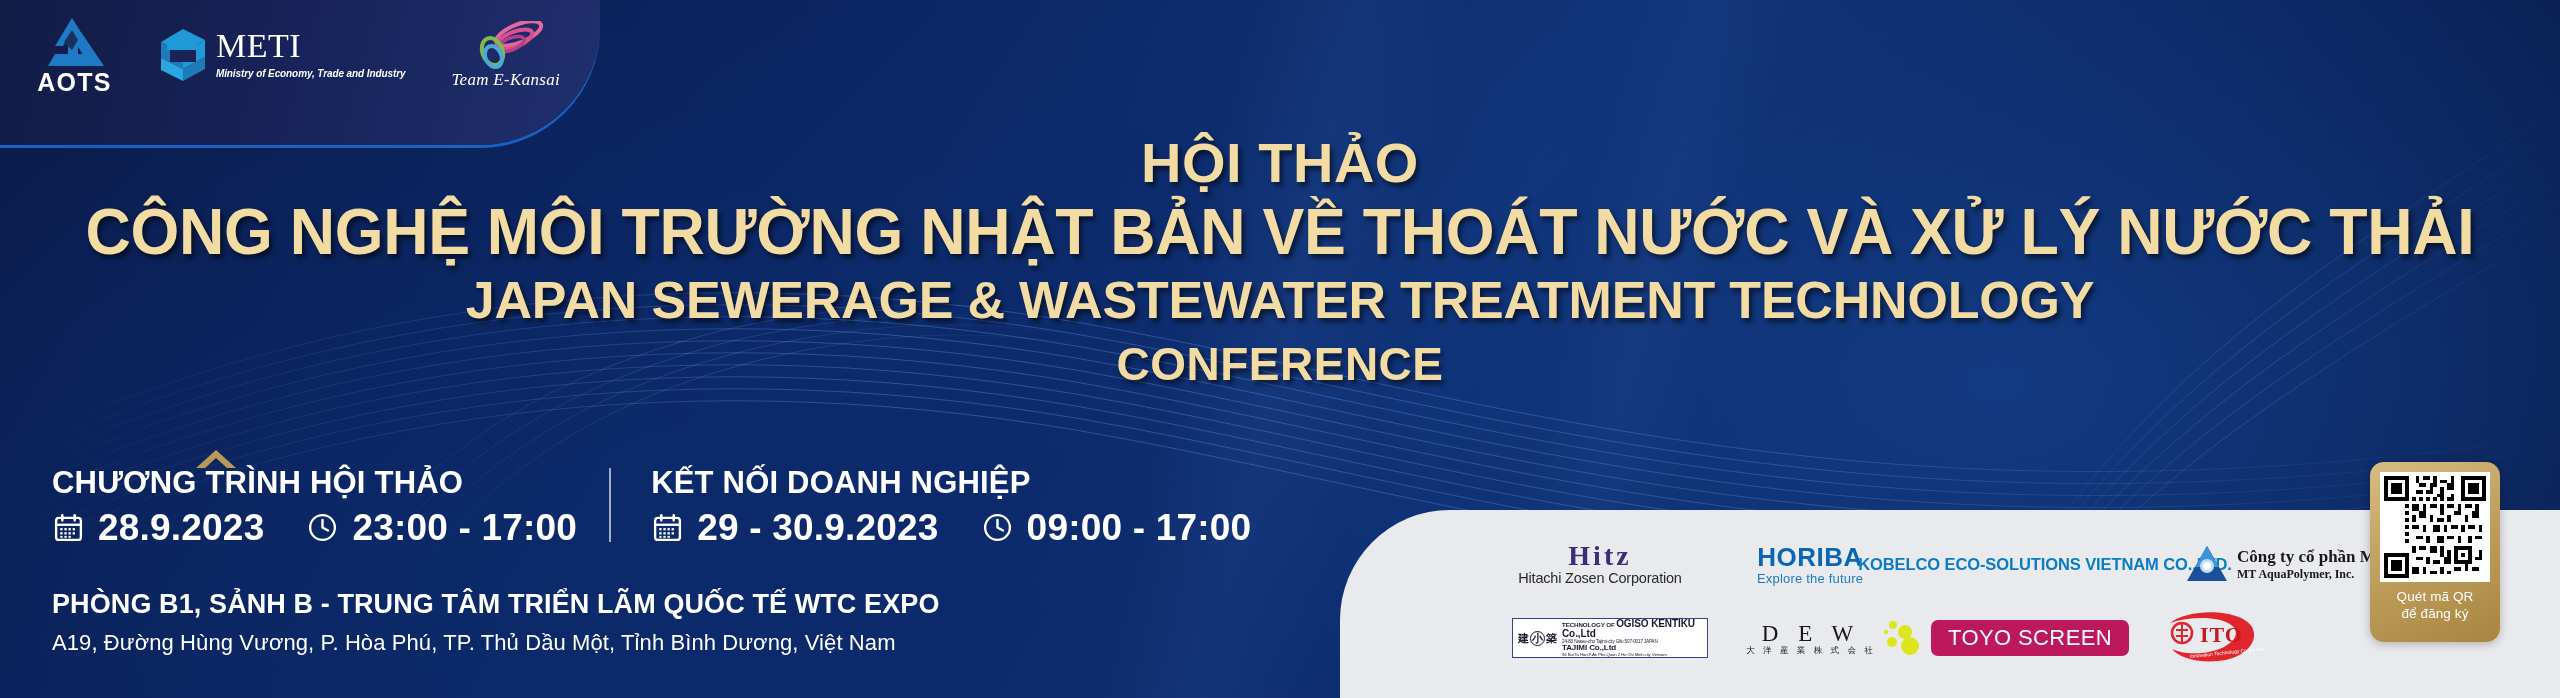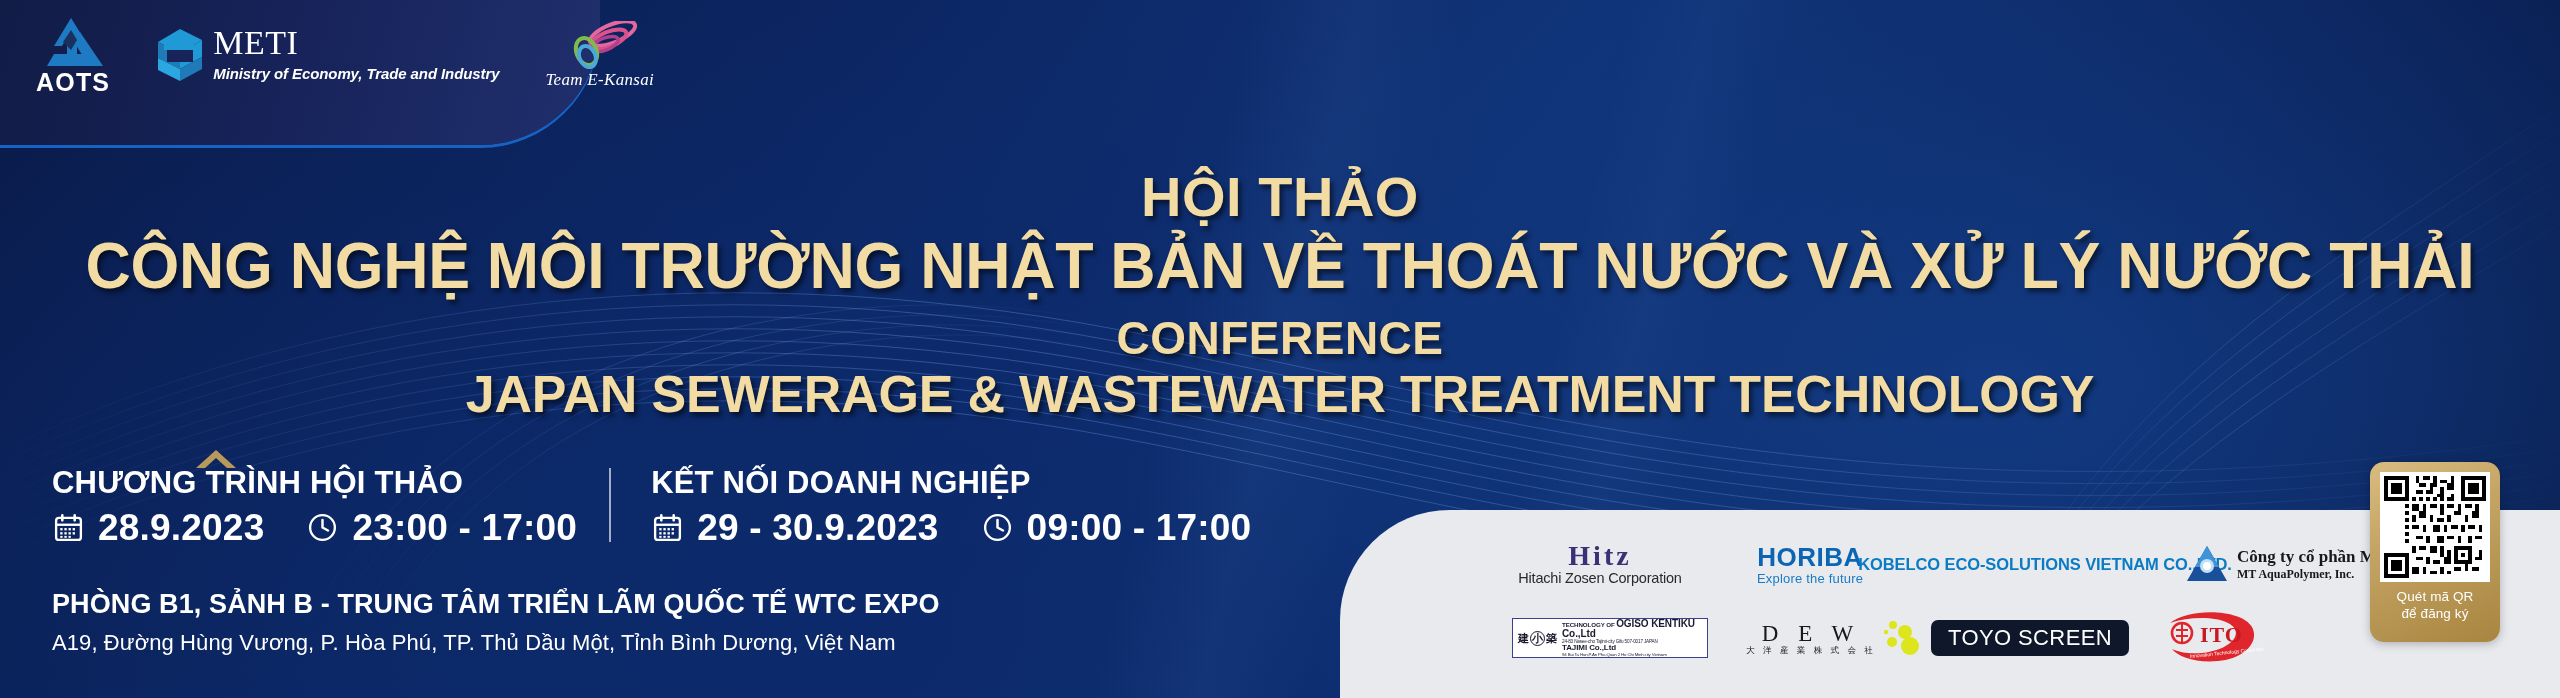--- a/index.html
+++ b/index.html
@@ -61,35 +61,35 @@
   
   .logo-meti { display:flex; align-items:center; gap:9px; }
   .meti-mark { width:48px; height:54px; display:block; }
   .meti-text { display:flex; flex-direction:column; justify-content:center; }
   .meti-word {
     color:#fff; font-family:"Liberation Serif", serif;
     font-size:34px; font-weight:400; line-height:.95;
     letter-spacing:.5px;
   }
   .meti-sub {
-    color:#fff; font-size:15px; font-weight:bold; font-style:italic;
+    color:#fff; font-size:10px; font-weight:bold; font-style:italic;
     letter-spacing:-.1px; line-height:1.2; margin-top:5px; white-space:nowrap;
   }
 
   
   .logo-kansai { display:flex; flex-direction:column; align-items:center; gap:1px; }
   .kansai-mark { width:84px; height:48px; display:block; }
   .kansai-word {
     color:#fff; font-family:"Liberation Serif", serif;
     font-style:italic; font-size:17px; letter-spacing:.3px; white-space:nowrap;
   }
 
   
   .title-block {
-    position:absolute; left:0; right:0; top:168px;
+    position:absolute; left:0; right:0; top:134px;
     text-align:center; z-index:3;
   }
   .t-gold {
     color:#f2dca4;
     font-weight:bold;
     text-shadow:3px 4px 5px rgba(0,0,0,.55);
     white-space:nowrap;
   }
   .t-hoithao {
     font-size:56px; letter-spacing:.5px; line-height:1.02;
@@ -244,21 +244,21 @@
   }
   .dew-sub {
     font-size:8.5px; color:#17171c; letter-spacing:3px; line-height:1;
     white-space:nowrap;
   }
   .dew-dots { width:44px; height:40px; display:block; flex:0 0 auto; }
 
   
   .sp-toyo { width:190px; }
   .toyo-pill {
-    background:#0f172a; border-radius:7px;
+    background:#be185d; border-radius:7px;
     padding:6px 17px;
   }
   .toyo-word {
     color:#ffffff; font-size:22px; letter-spacing:.4px; line-height:1.05;
     white-space:nowrap;
   }
 
   
   .sp-uchimura { width:270px; gap:9px; justify-content:flex-start; }
   .uchi-mark { width:42px; height:42px; display:block; flex:0 0 auto; }
@@ -392,22 +392,22 @@
         </svg>
         <div class="kansai-word">Team E-Kansai</div>
       </div>
 
     </div>
   </div>
 
   <div class="title-block">
     <div class="t-gold t-hoithao">HỘI THẢO</div>
     <div class="t-gold t-main">CÔNG NGHỆ MÔI TRƯỜNG NHẬT BẢN VỀ THOÁT NƯỚC VÀ XỬ LÝ NƯỚC THẢI</div>
+    <div class="t-gold t-english">JAPAN SEWERAGE &amp; WASTEWATER TREATMENT TECHNOLOGY</div>
     <div class="t-gold t-conference">CONFERENCE</div>
-    <div class="t-gold t-english">JAPAN SEWERAGE &amp; WASTEWATER TREATMENT TECHNOLOGY</div>
   </div>
 
   <div class="schedule">
 
     <div class="sched-col col-1">
       <div class="sched-head">CHƯƠNG TRÌNH HỘI THẢO</div>
       <div class="sched-row">
         <svg class="ico" width="33" height="33" viewBox="0 0 24 24">
           <rect x="3" y="5" width="18" height="16" rx="2" fill="none" stroke="#fff" stroke-width="1.7"></rect>
           <path d="M3 10 H21" stroke="#fff" stroke-width="1.7"></path>

